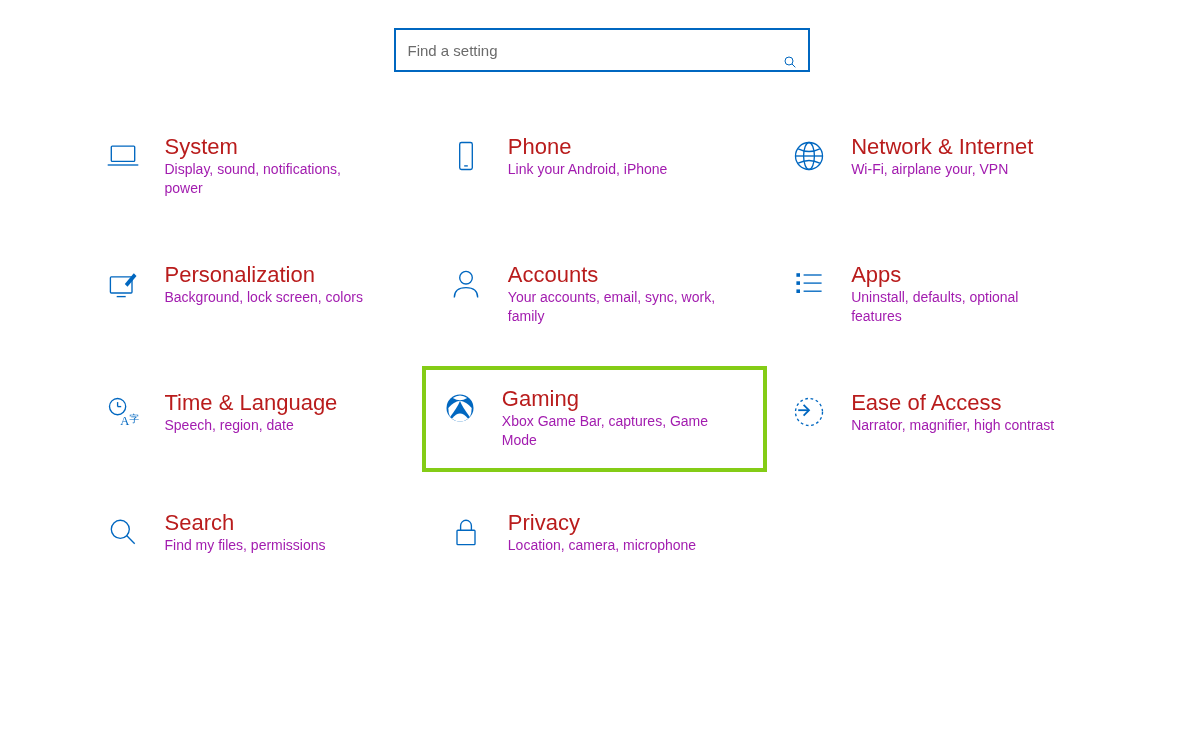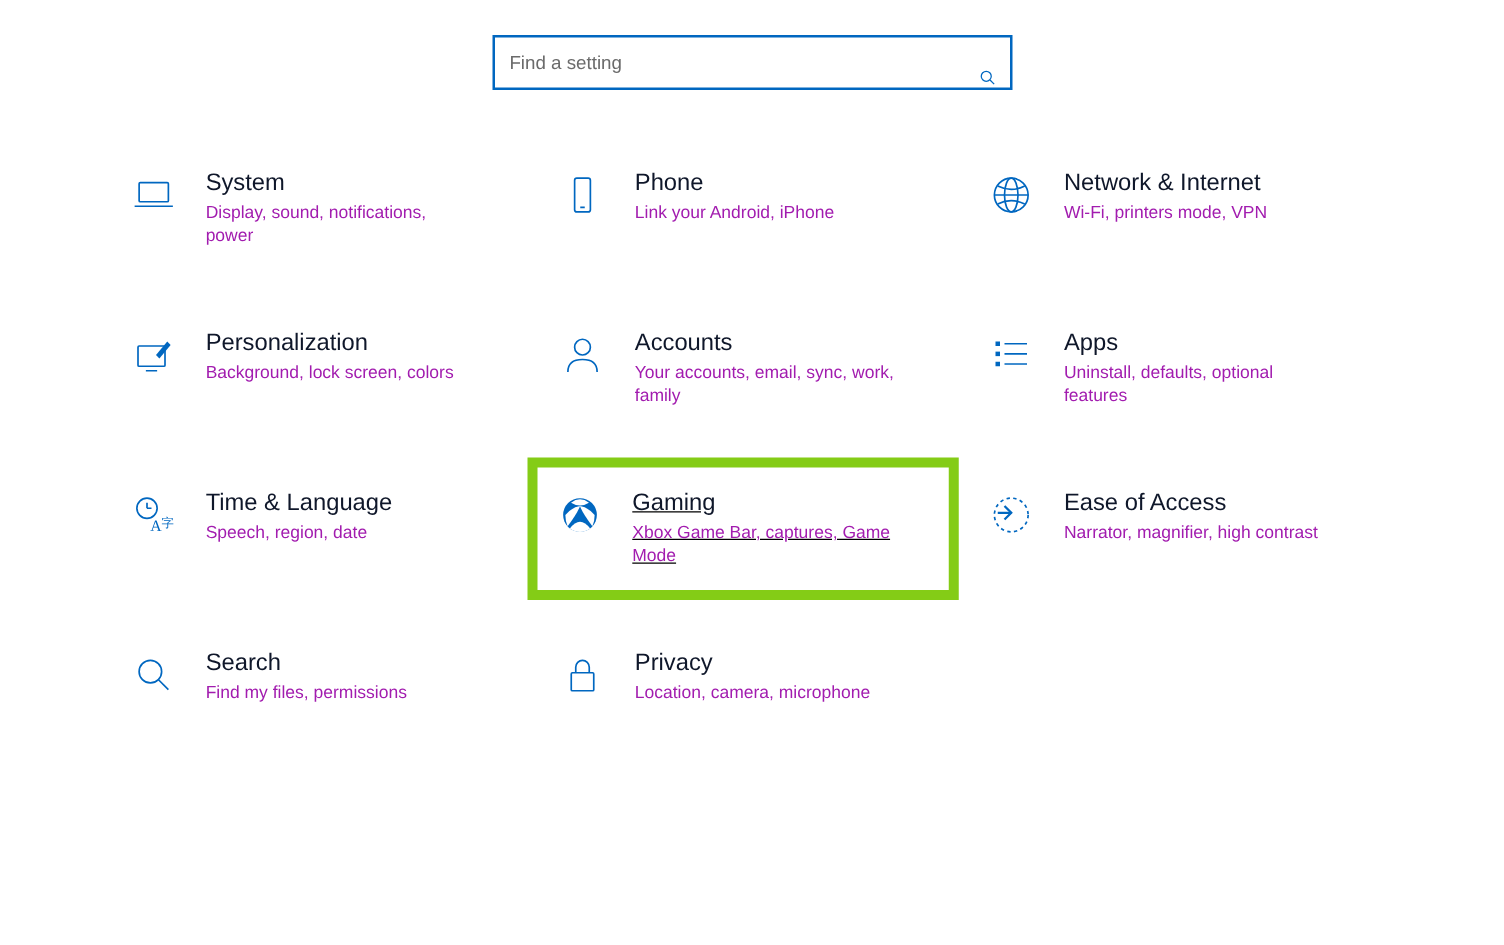--- a/index.html
+++ b/index.html
@@ -51,24 +51,23 @@
   }
   .tile {
     display: flex;
     align-items: flex-start;
     gap: 22px;
     padding: 4px 6px 4px 6px;
     box-sizing: border-box;
     cursor: pointer;
   }
   .tile.highlight {
-    border: 8px solid #84cc16;
+    border: 4px solid #84cc16;
     padding: 18px 18px 18px 14px;
     margin: -22px -4px -22px -18px;
-    text-decoration: underline;
   }
   .tile .icon {
     width: 40px;
     height: 40px;
     flex: 0 0 40px;
     display: flex;
     align-items: center;
     justify-content: center;
     color: #0067c0;
   }
@@ -78,22 +77,22 @@
     stroke: #0067c0;
     fill: none;
     stroke-width: 1.5;
   }
   .tile .txt {
     flex: 1;
     padding-top: 0px;
     max-width: 210px;
   }
   .tile .title {
-    font-size: 19px;
-    color: #0f172a;
+    font-size: 22px;
+    color: #b91c1c;
     line-height: 22px;
   }
   .tile .sub {
     font-size: 14px;
     color: #a21caf;
     line-height: 19px;
     margin-top: 2px;
   }
 </style>
 </head>
@@ -143,21 +142,21 @@
       <svg viewBox="0 0 40 40">
         <circle cx="20" cy="20" r="15"></circle>
         <ellipse cx="20" cy="20" rx="6" ry="15"></ellipse>
         <line x1="5" y1="20" x2="35" y2="20"></line>
         <path d="M8 12 Q20 18 32 12" fill="none"></path>
         <path d="M8 28 Q20 22 32 28" fill="none"></path>
       </svg>
     </span>
     <div class="txt">
       <div class="title">Network &amp; Internet</div>
-      <div class="sub">Wi-Fi, printers mode, VPN</div>
+      <div class="sub">Wi-Fi, airplane your, VPN</div>
     </div>
   </div>
 
   <div class="tile">
     <span class="icon">
       <svg viewBox="0 0 40 40">
         <rect x="6" y="12" width="24" height="18" rx="1"></rect>
         <line x1="13" y1="34" x2="23" y2="34"></line>
         <path d="M22 20 L32 8 L35 11 L25 23 Z" fill="#0067c0" stroke="none"></path>
       </svg>

